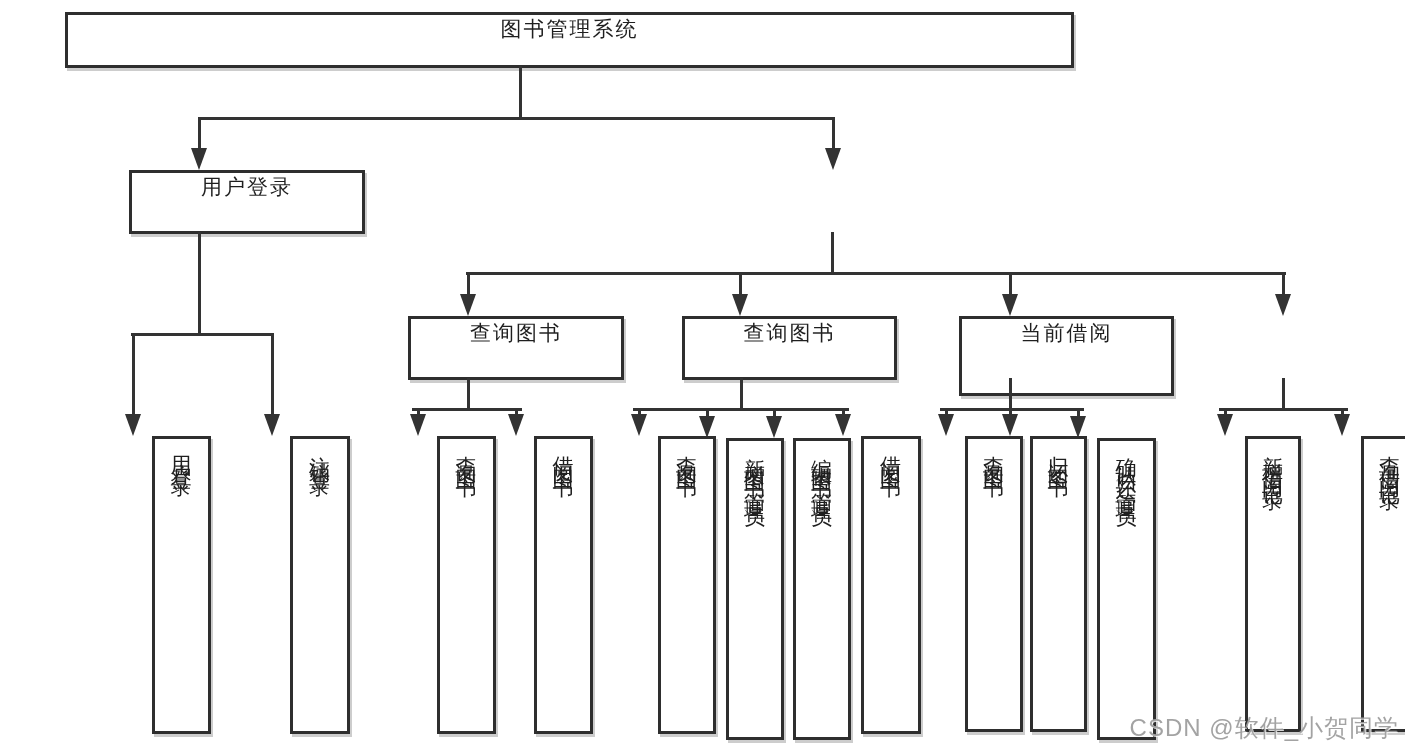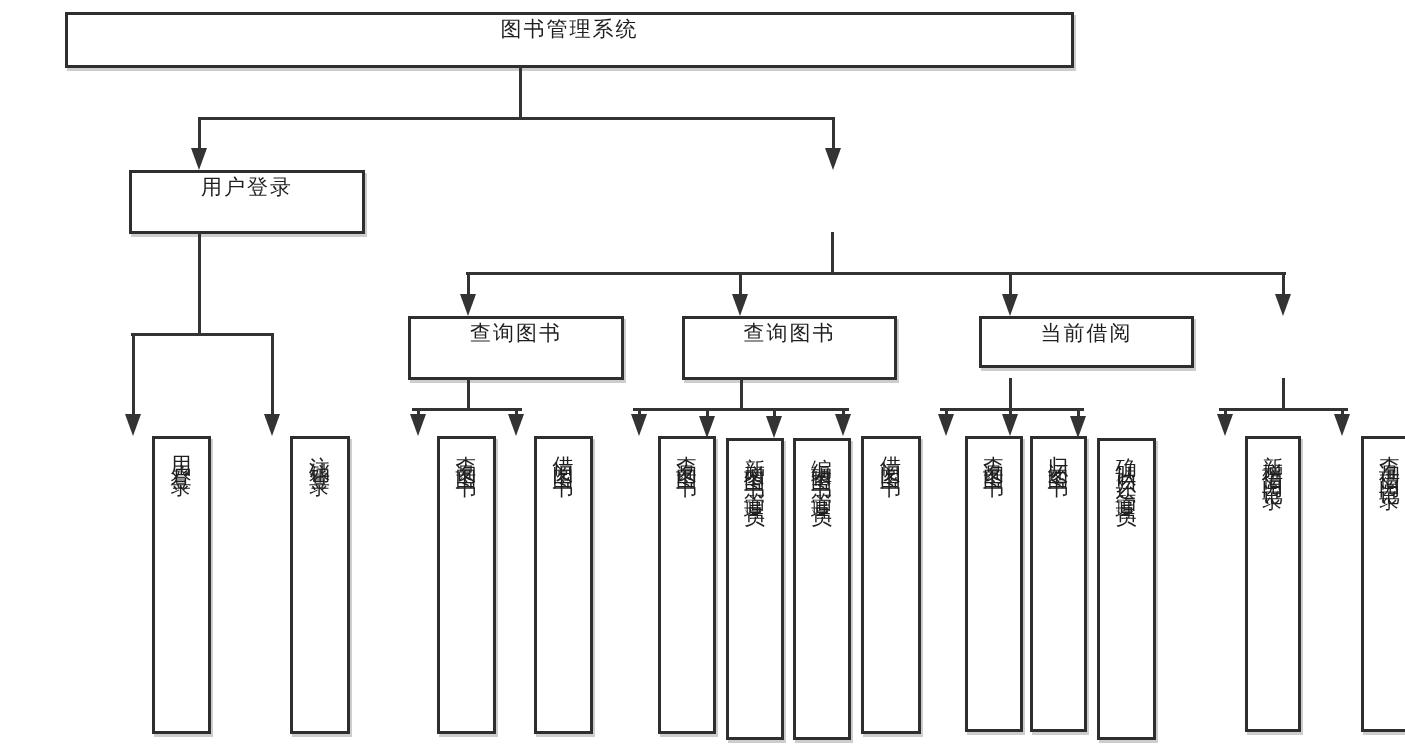--- a/index.html
+++ b/index.html
@@ -94,21 +94,21 @@
   <div class="arr" style="left:732px;top:294px"></div>
   <div class="arr" style="left:1002px;top:294px"></div>
   <div class="arr" style="left:1275px;top:294px"></div>
 
   <div class="box h" style="left:360px;top:316px;width:216px;height:64px">
     <span>查询图书</span>
   </div>
   <div class="box h" style="left:634px;top:316px;width:215px;height:64px">
     <span>查询图书</span>
   </div>
-  <div class="box h" style="left:931px;top:316px;width:215px;height:52px">
+  <div class="box h" style="left:911px;top:316px;width:215px;height:80px">
     <span>当前借阅</span>
   </div>
 
   <div class="vline" style="left:467px;top:378px;height:32px"></div>
   <div class="hline" style="left:412px;top:408px;width:110px"></div>
   <div class="vline" style="left:417px;top:408px;height:8px"></div>
   <div class="vline" style="left:515px;top:408px;height:8px"></div>
   <div class="arr" style="left:410px;top:414px"></div>
   <div class="arr" style="left:508px;top:414px"></div>
 
@@ -176,14 +176,15 @@
     <span>确认归还（管理员）</span>
   </div>
 
   <div class="box v" style="left:1197px;top:436px;width:56px;height:296px">
     <span>新增借阅记录</span>
   </div>
   <div class="box v" style="left:1313px;top:436px;width:58px;height:296px">
     <span>查询借阅记录</span>
   </div>
 
+  <div class="watermark">CSDN @软件_小贺同学</div>
 
 </div>
 
 </body></html>

